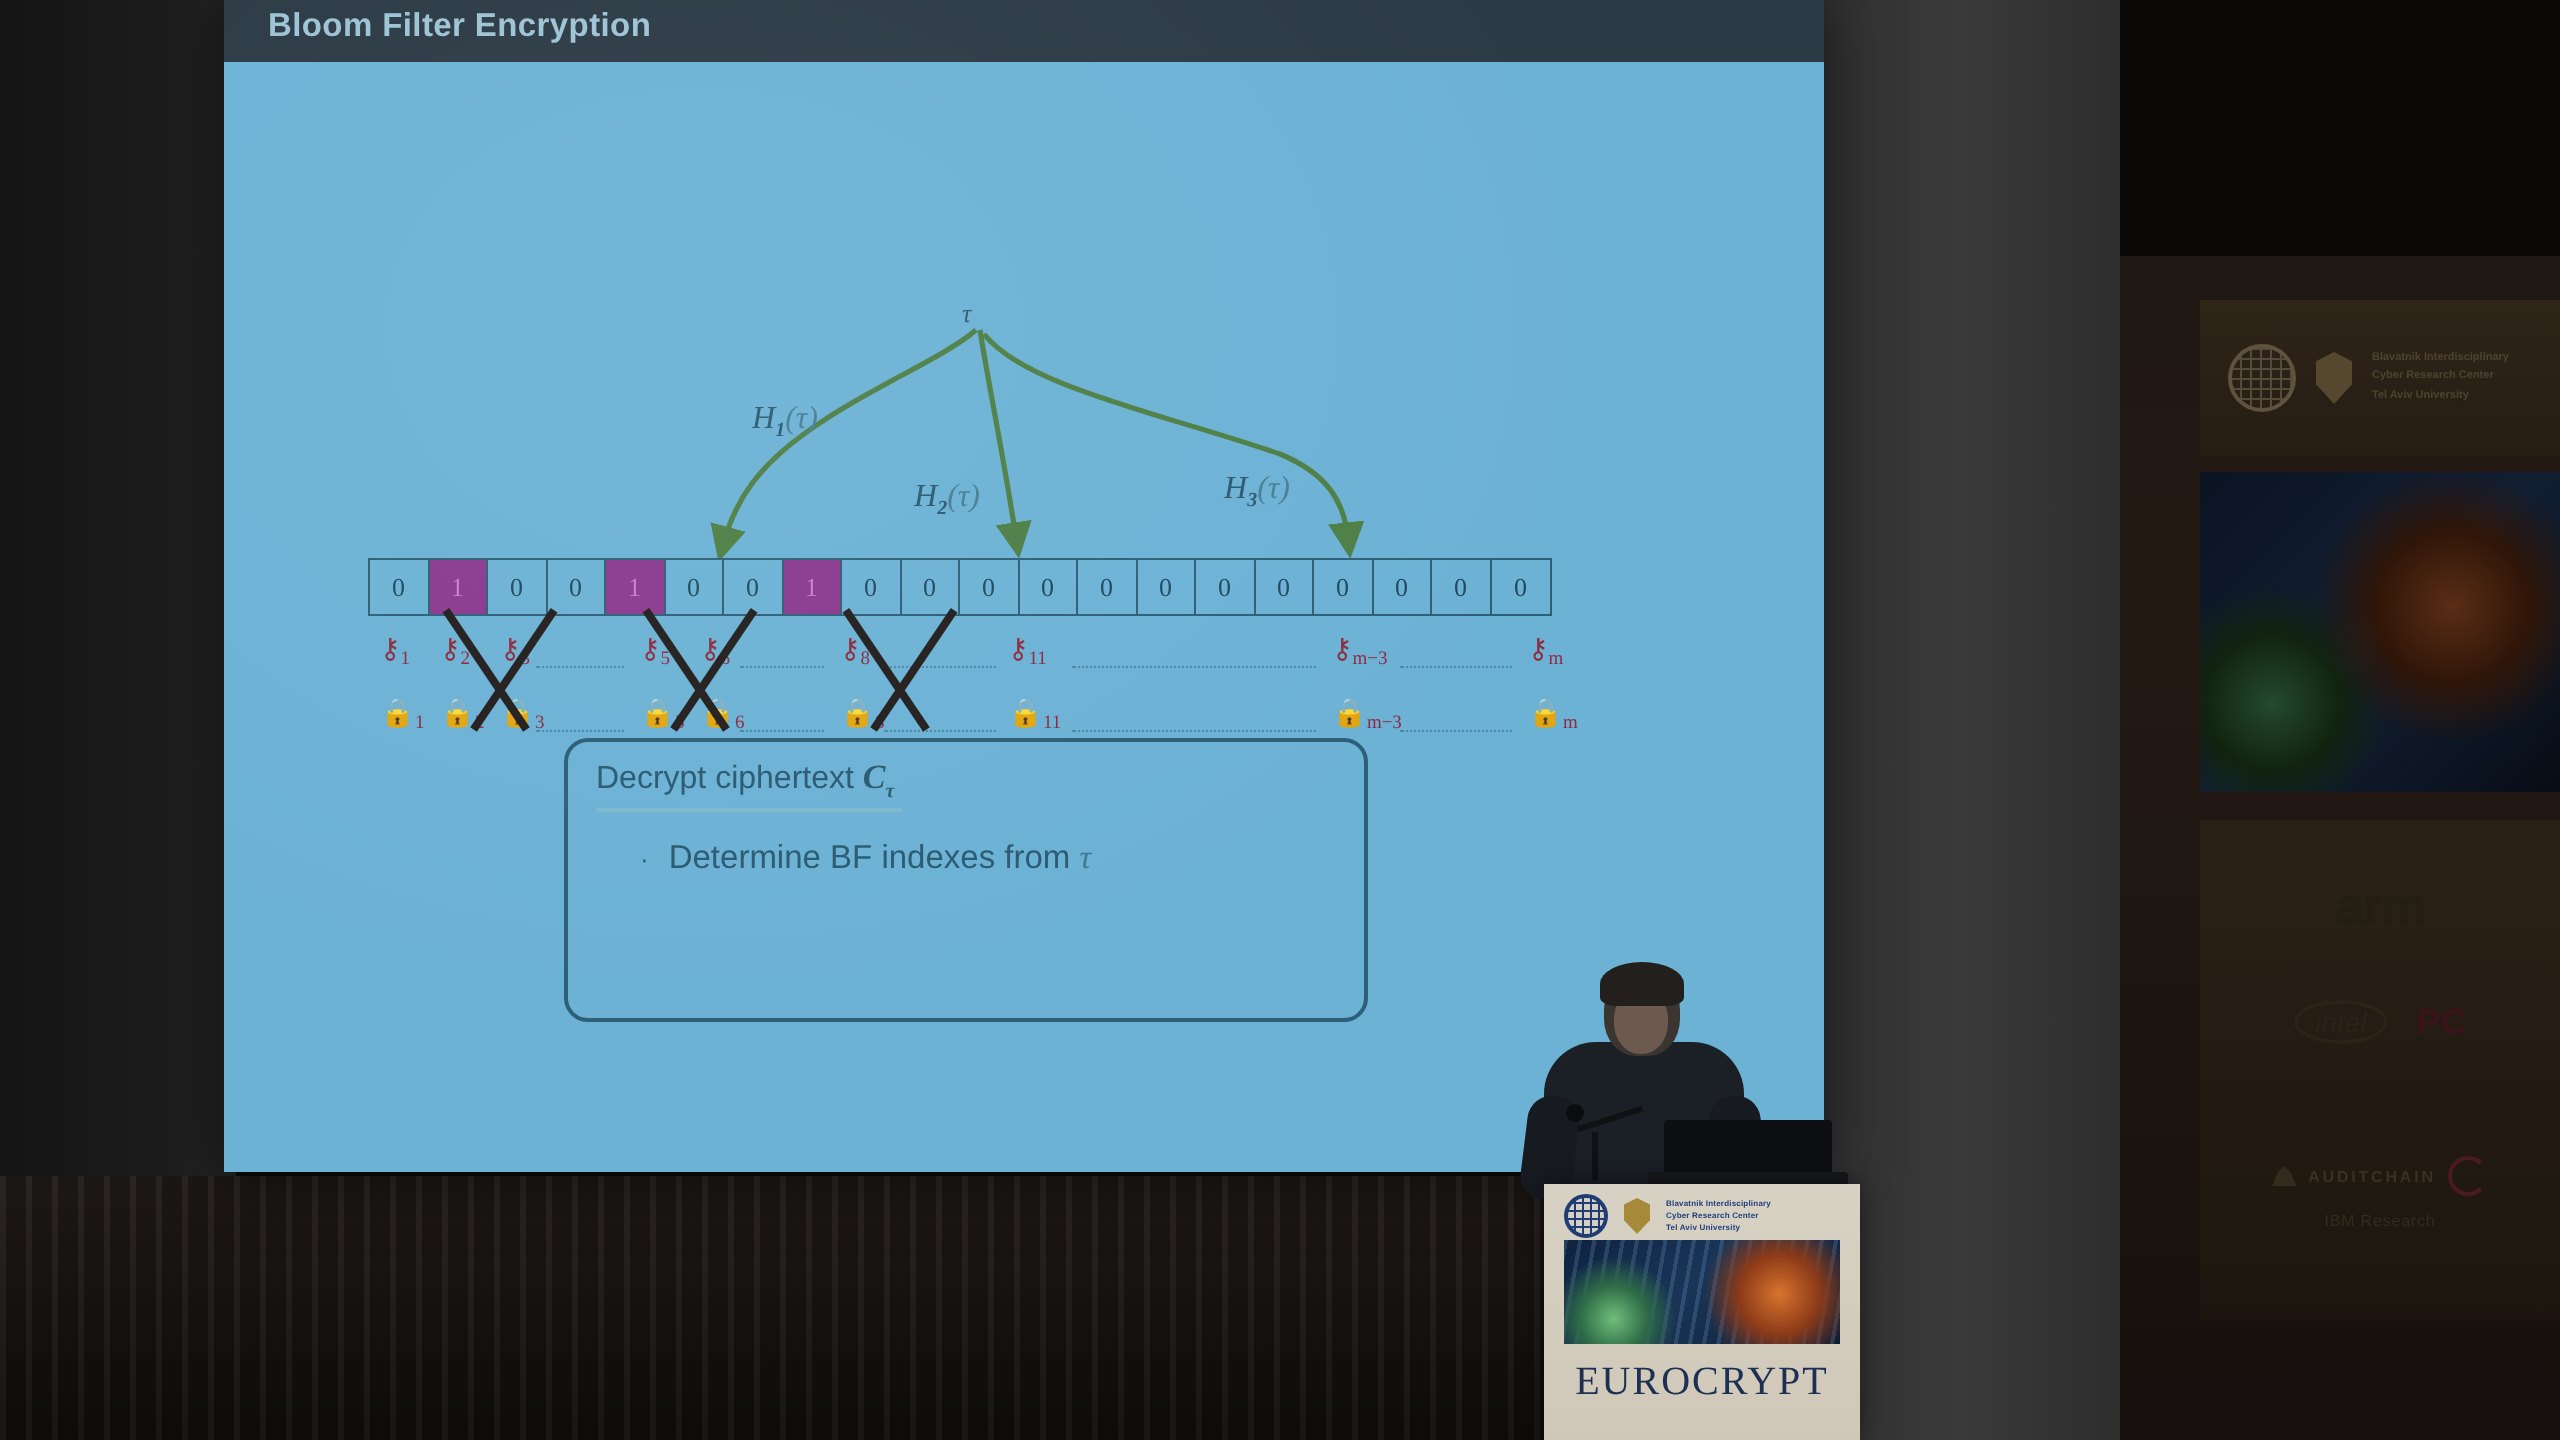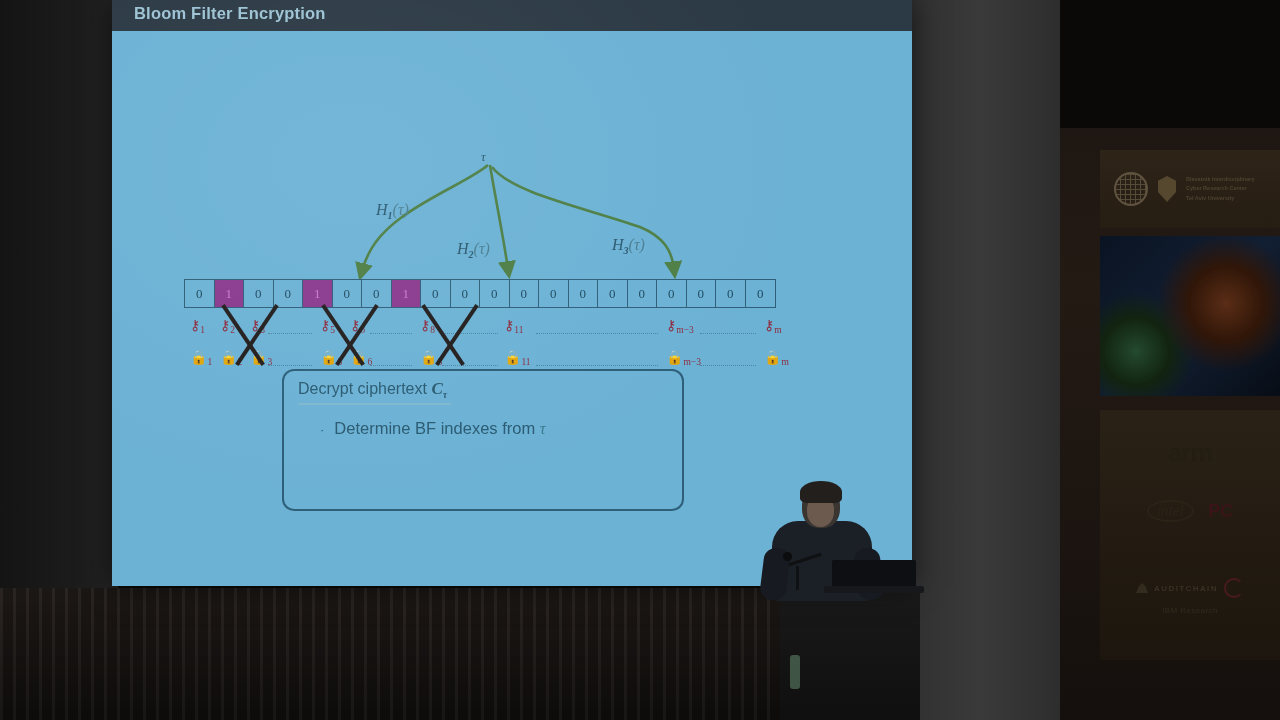--- a/index.html
+++ b/index.html
@@ -690,20 +690,33 @@
     <div class="spk-face"></div>
     <div class="spk-hair"></div>
   </div>
   <div class="mic-arm"></div>
   <div class="mic-stand"></div>
   <div class="mic-head"></div>
   <div class="laptop"></div>
   <div class="laptop-base"></div>
   <div class="bottle"></div>
 
+  <div class="podium">
+    <div class="podium-logos">
+      <div class="logo-globe"></div>
+      <div class="logo-shield"></div>
+      <div class="logo-text">
+        <div>Blavatnik Interdisciplinary</div>
+        <div>Cyber Research Center</div>
+        <div>Tel Aviv University</div>
+      </div>
+    </div>
+    <div class="podium-banner"></div>
+    <div class="podium-word">EUROCRYPT</div>
+  </div>
 
   <div class="banner-top">
     <div class="banner-globe"></div>
     <div class="banner-shield"></div>
     <div class="banner-txt">
       <div>Blavatnik Interdisciplinary</div>
       <div>Cyber Research Center</div>
       <div>Tel Aviv University</div>
     </div>
   </div>

